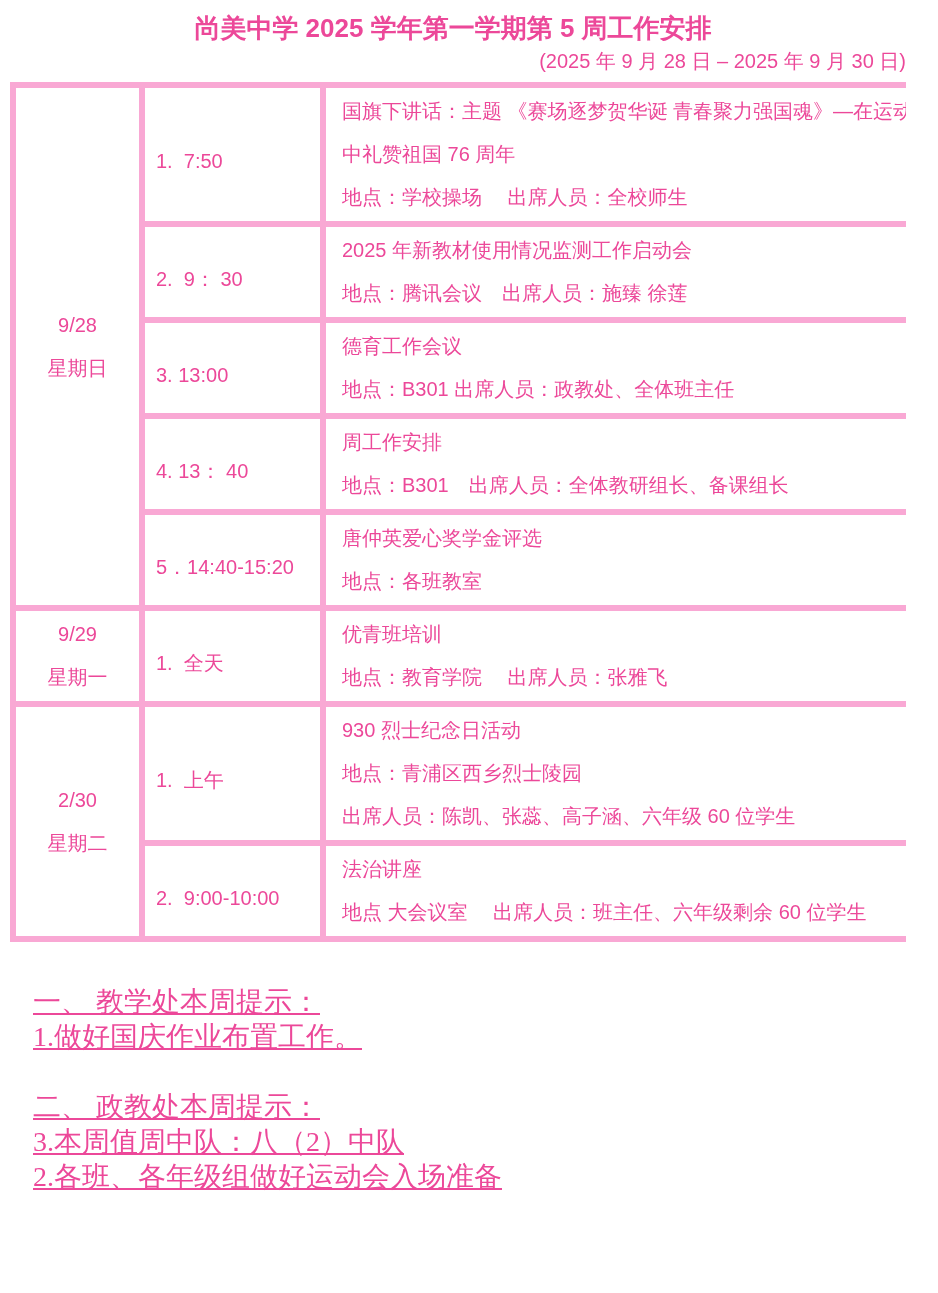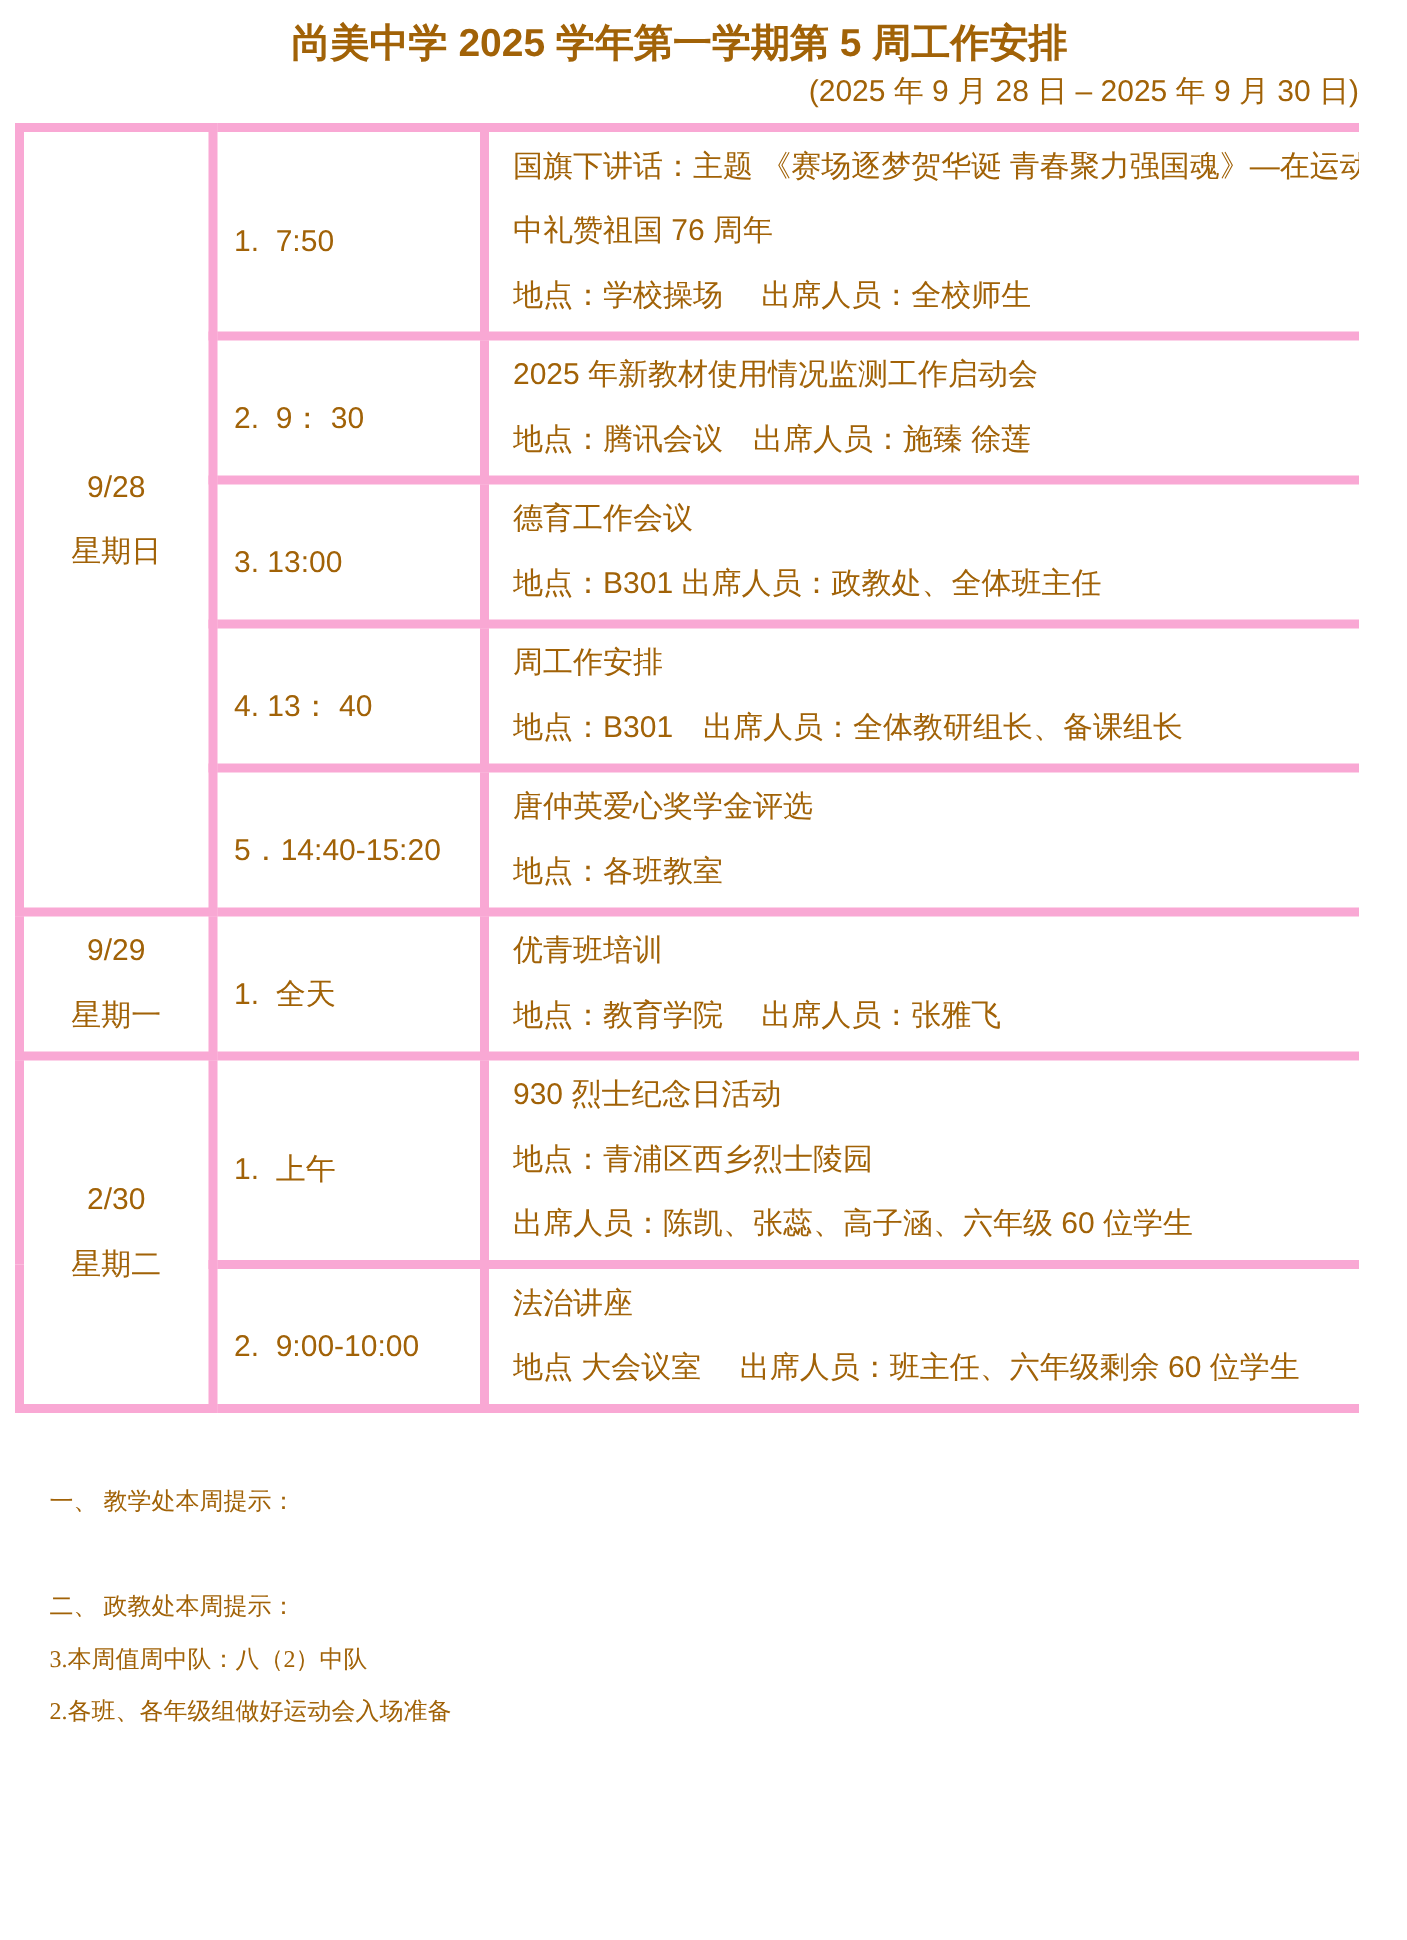--- a/index.html
+++ b/index.html
@@ -1,21 +1,21 @@
 <!DOCTYPE html>
 <html><head>
 <meta charset="utf-8">
 <style>
   html, body { margin: 0; padding: 0; background: #ffffff; }
   .page {
     position: relative;
     width: 906px;
     height: 1293px;
     background: #ffffff;
-    color: #a16207;
+    color: #ec4899;
     font-family: "Liberation Sans", "DejaVu Sans", sans-serif;
     box-sizing: border-box;
     padding-top: 10px;
     overflow: hidden;
   }
   .doc-title {
     text-align: center;
     font-size: 26px;
     font-weight: bold;
     line-height: 36px;
@@ -58,22 +58,23 @@
     white-space: pre-wrap;
   }
   td.act-cell {
     padding: 2px 12px 2px 16px;
   }
   .act-line { white-space: pre-wrap; }
   .day-line { white-space: pre-wrap; }
   .notes {
     margin: 42px 0 0 33px;
     font-family: "Liberation Serif", "DejaVu Serif", serif;
-    font-size: 16px;
+    font-size: 28px;
     line-height: 35px;
+    text-decoration: underline;
   }
   .note-section { margin: 0 0 35px 0; }
   .note-heading { white-space: pre-wrap; }
   .note-line    { white-space: pre-wrap; }
 </style>
 </head>
 <body>
 
 <div class="page">
 
@@ -158,20 +159,21 @@
           <div class="act-line">法治讲座</div>
           <div class="act-line">地点 大会议室　 出席人员：班主任、六年级剩余 60 位学生</div>
         </td>
       </tr>
     </tbody>
   </table>
 
   <div class="notes">
     <div class="note-section">
       <div class="note-heading">一、 教学处本周提示：</div>
+      <div class="note-line">1.做好国庆作业布置工作。</div>
     </div>
     <div class="note-section">
       <div class="note-heading">二、 政教处本周提示：</div>
       <div class="note-line">3.本周值周中队：八（2）中队</div>
       <div class="note-line">2.各班、各年级组做好运动会入场准备</div>
     </div>
   </div>
 
 </div>
 

